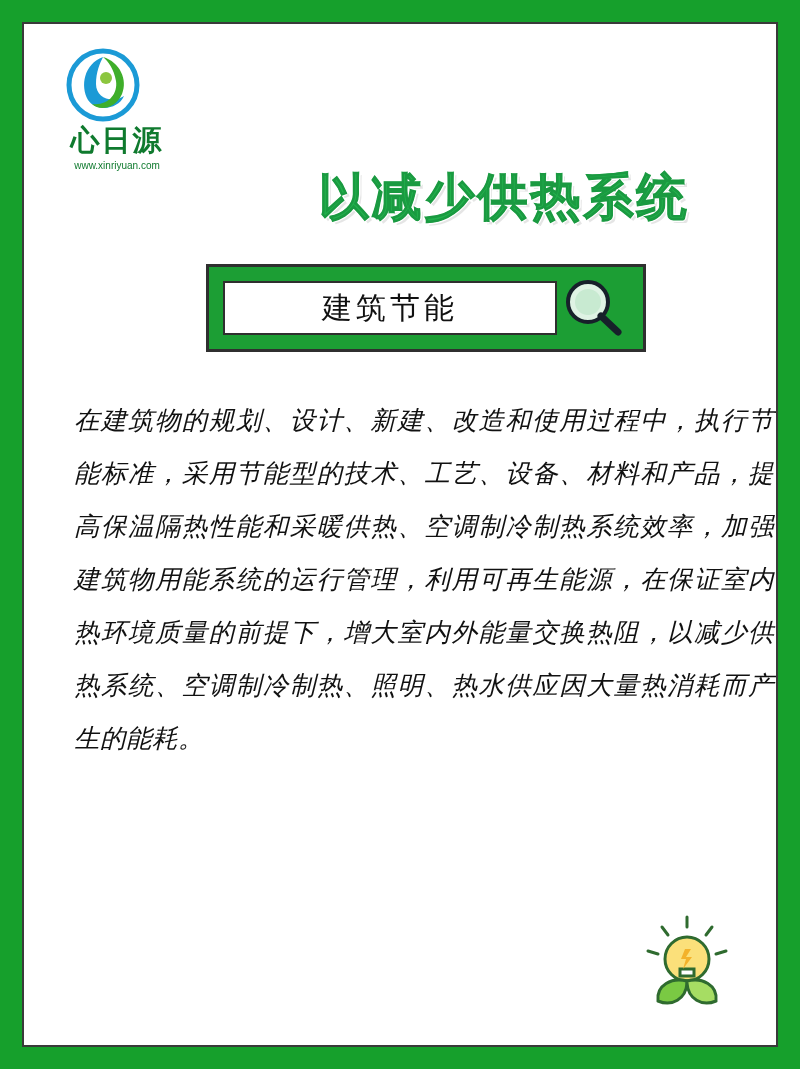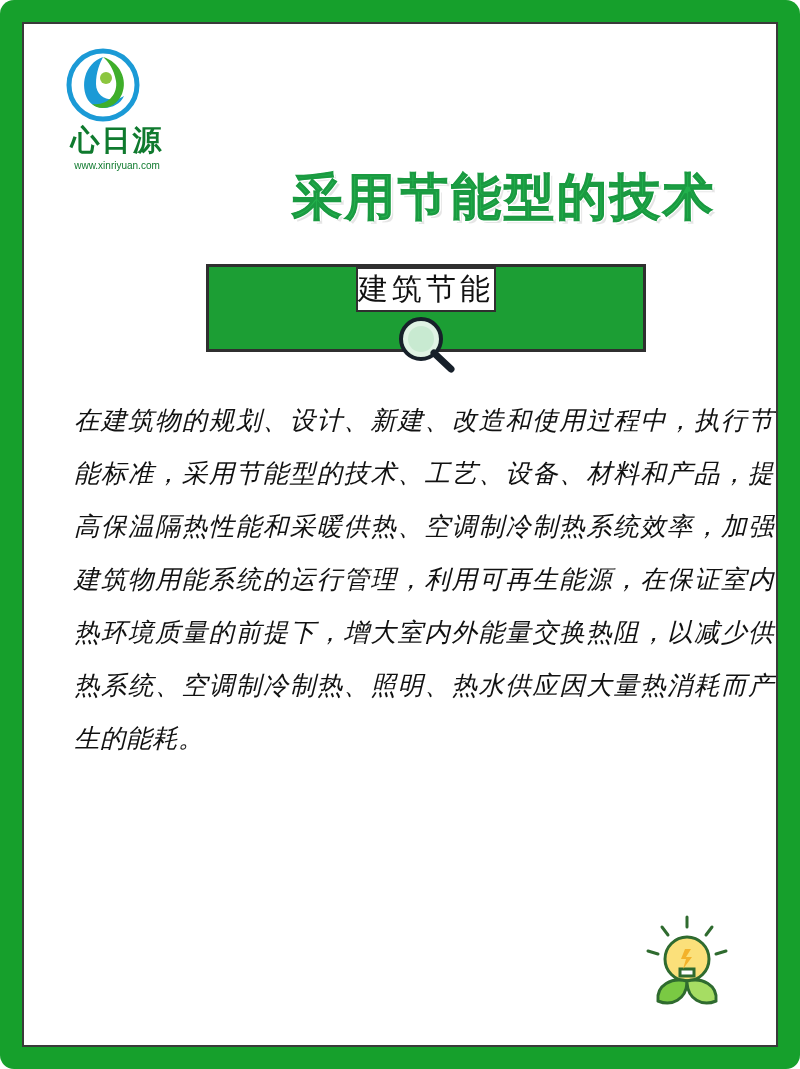--- a/index.html
+++ b/index.html
@@ -13,21 +13,20 @@
     font-family: "Liberation Sans", sans-serif;
     overflow: hidden;
   }
   .poster {
     position: relative;
     width: 800px;
     height: 1069px;
     background: #16a02c;
     box-sizing: border-box;
     padding: 22px 22px 22px 22px;
-    border-radius: 14px;
   }
   .inner {
     position: relative;
     width: 100%;
     height: 100%;
     background: #ffffff;
     box-sizing: border-box;
     border: 2px solid #3a3a3a;
     overflow: hidden;
   }
@@ -94,21 +93,20 @@
     left: 182px;
     top: 240px;
     width: 440px;
     height: 88px;
     background: #1c9e34;
     border: 3px solid #2f2f2f;
     box-sizing: border-box;
     display: flex;
     align-items: center;
     padding: 0 14px;
-    flex-direction: column;
   }
   .search-box {
     flex: 1 1 auto;
     height: 54px;
     background: #ffffff;
     border: 2px solid #2f2f2f;
     box-sizing: border-box;
     display: flex;
     align-items: center;
     justify-content: center;
@@ -168,21 +166,21 @@
           <circle cx="37" cy="37" r="34" fill="none" stroke="#1b9ad6" stroke-width="5"></circle>
           <path d="M37 9 C18 16 14 38 22 52 C30 64 52 62 58 48 C46 56 30 50 30 36 C30 24 34 15 37 9 Z" fill="#1b9ad6"></path>
           <path d="M37 9 C54 14 62 32 56 46 C50 60 34 64 26 56 C42 58 52 46 50 33 C48 21 42 13 37 9 Z" fill="#3fae2a"></path>
           <circle cx="40" cy="30" r="6" fill="#8cc63f"></circle>
         </svg>
       </div>
       <div class="logo-text">心日源</div>
       <div class="logo-url">www.xinriyuan.com</div>
     </div>
 
-    <div class="title">采用节能型的技术</div>
+    <div class="title">以减少供热系统</div>
 
     <div class="search-banner">
       <div class="search-box">
         <span>建筑节能</span>
       </div>
       <div class="magnifier">
         <svg width="66" height="62" viewBox="0 0 66 62" aria-hidden="true">
           <circle cx="28" cy="25" r="20" fill="#dff3e4" stroke="#17202a" stroke-width="4"></circle>
           <circle cx="28" cy="25" r="13" fill="#bde6c9" opacity="0.7"></circle>
           <line x1="41" y1="39" x2="58" y2="55" stroke="#17202a" stroke-width="7" stroke-linecap="round"></line>

